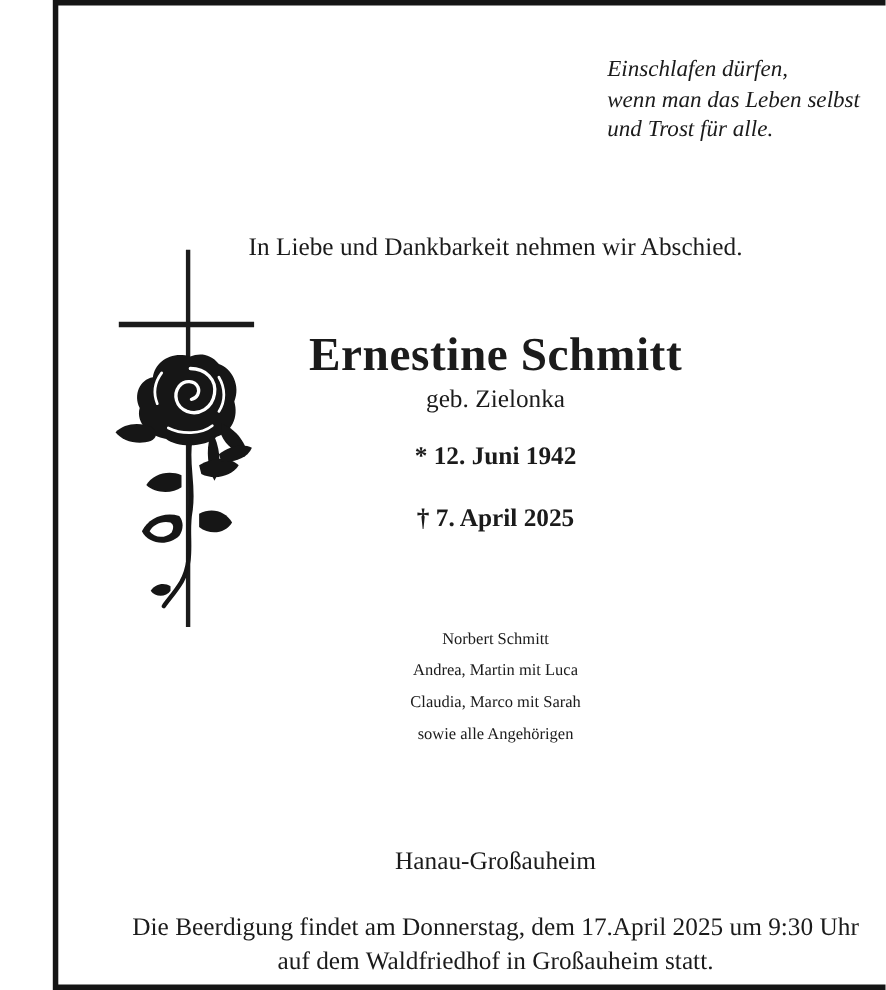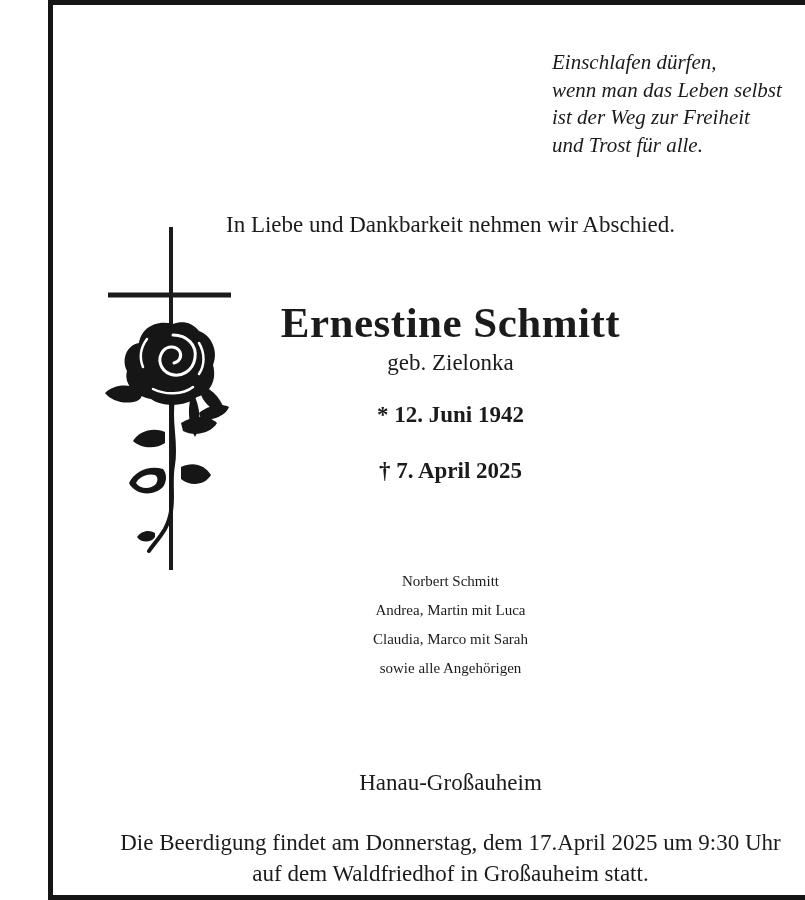--- a/index.html
+++ b/index.html
@@ -83,21 +83,20 @@
   }
 </style>
 </head>
 <body>
 
 <div class="page">
 
   <div class="epigraph">
     <div>Einschlafen dürfen,</div>
     <div>wenn man das Leben selbst</div>
-    <div>ist der Weg zur Freiheit</div>
     <div>und Trost für alle.</div>
   </div>
 
   <svg class="illustration" viewBox="0 0 140 360" aria-hidden="true">
     <g>
       <line x1="68" y1="10" x2="68" y2="353" stroke="#1b1b1b" stroke-width="4"></line>
       <line x1="5" y1="78" x2="128" y2="78" stroke="#1b1b1b" stroke-width="5"></line>
     </g>
     <g>
 

